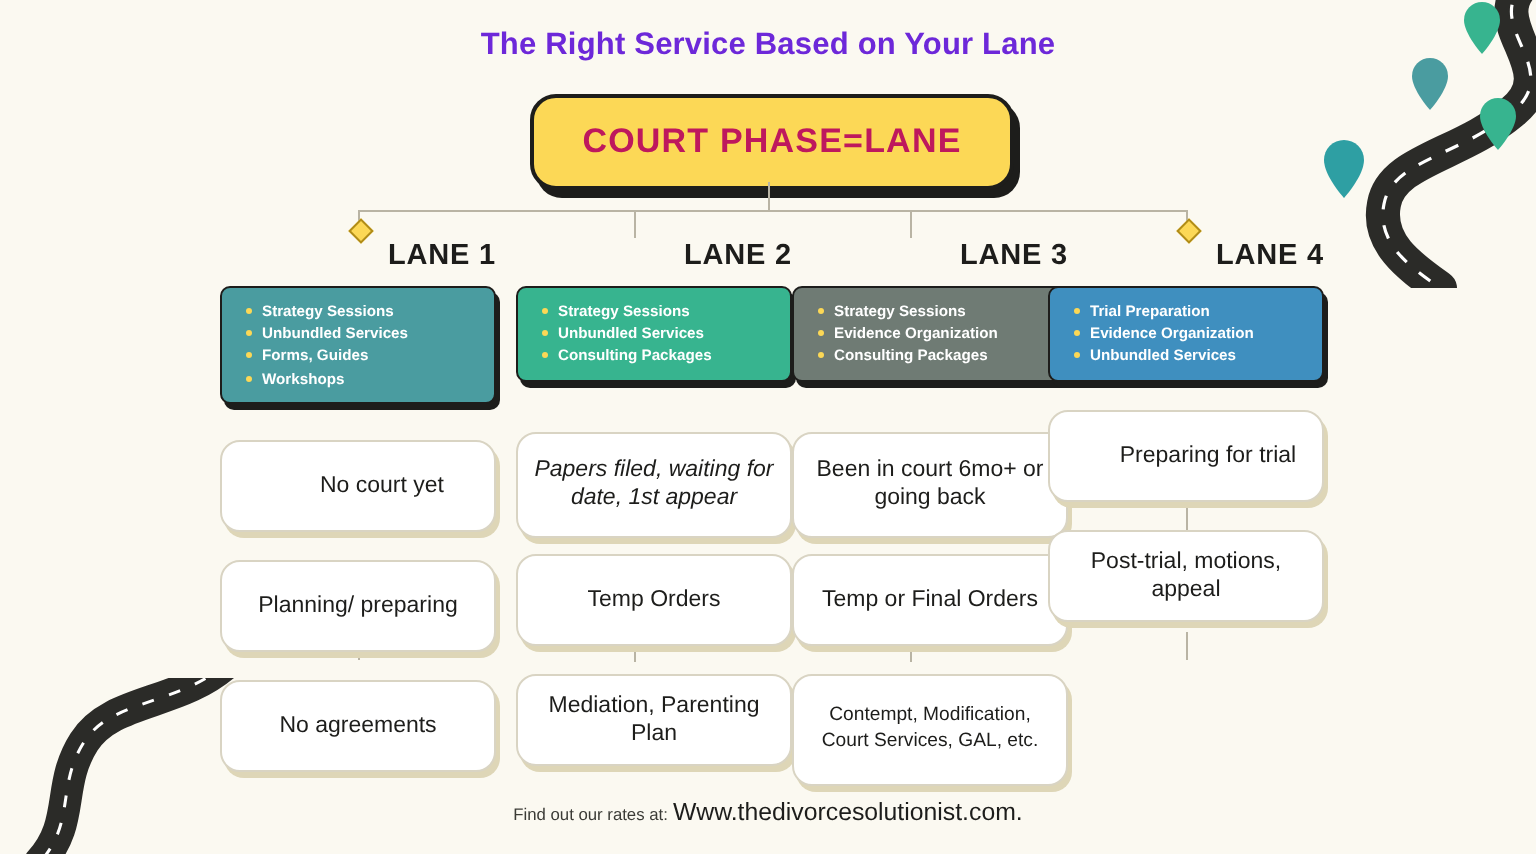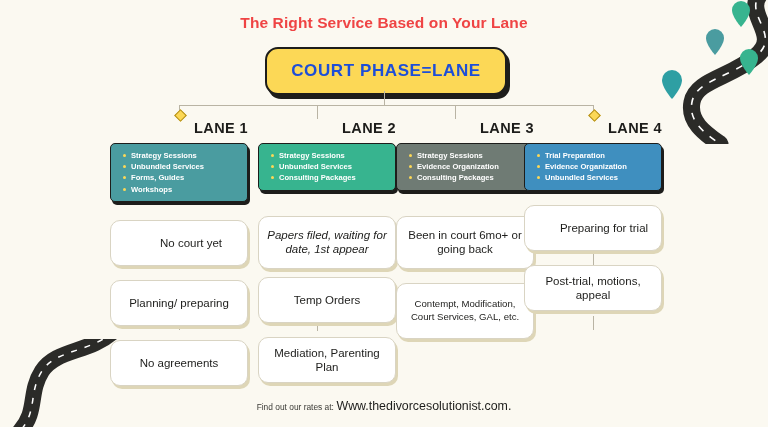--- a/index.html
+++ b/index.html
@@ -26,21 +26,21 @@
 
   
   .title {
     position: absolute;
     top: 14px;
     left: 0;
     width: 768px;
     text-align: center;
     font-size: 15.5px;
     font-weight: bold;
-    color: #ef4444;
+    color: #6d28d9;
     letter-spacing: .1px;
   }
 
   
   .pill {
     position: absolute;
     left: 265px;
     top: 47px;
     width: 238px;
     height: 44px;
@@ -49,21 +49,21 @@
     border-radius: 13px;
     box-shadow: 3px 4px 0 #1d1d1b;
     display: flex;
     align-items: center;
     justify-content: center;
   }
   .pill span {
     font-size: 17px;
     font-weight: bold;
     letter-spacing: .6px;
-    color: #1d4ed8;
+    color: #be185d;
   }
 
   
   .conn {
     position: absolute;
     background: #b9b4a4;
   }
   .v { width: 1px; }
   .h { height: 1px; }
 
@@ -246,20 +246,21 @@
   <div class="lane lane-3">
     <div class="lane-title">LANE 3</div>
     <div class="service-box sb-grey">
       <ul>
         <li>Strategy Sessions</li>
         <li>Evidence Organization</li>
         <li>Consulting Packages</li>
       </ul>
     </div>
     <div class="step" style="margin-top:25px; height:53px;">Been in court 6mo+ or going back</div>
+    <div class="step" style="margin-top:8px; height:46px;">Temp or Final Orders</div>
     <div class="step small" style="margin-top:14px; height:56px;">Contempt, Modification, Court Services, GAL, etc.</div>
   </div>
 
   <div class="lane lane-4">
     <div class="lane-title">LANE 4</div>
     <div class="service-box sb-blue">
       <ul>
         <li>Trial Preparation</li>
         <li>Evidence Organization</li>
         <li>Unbundled Services</li>

